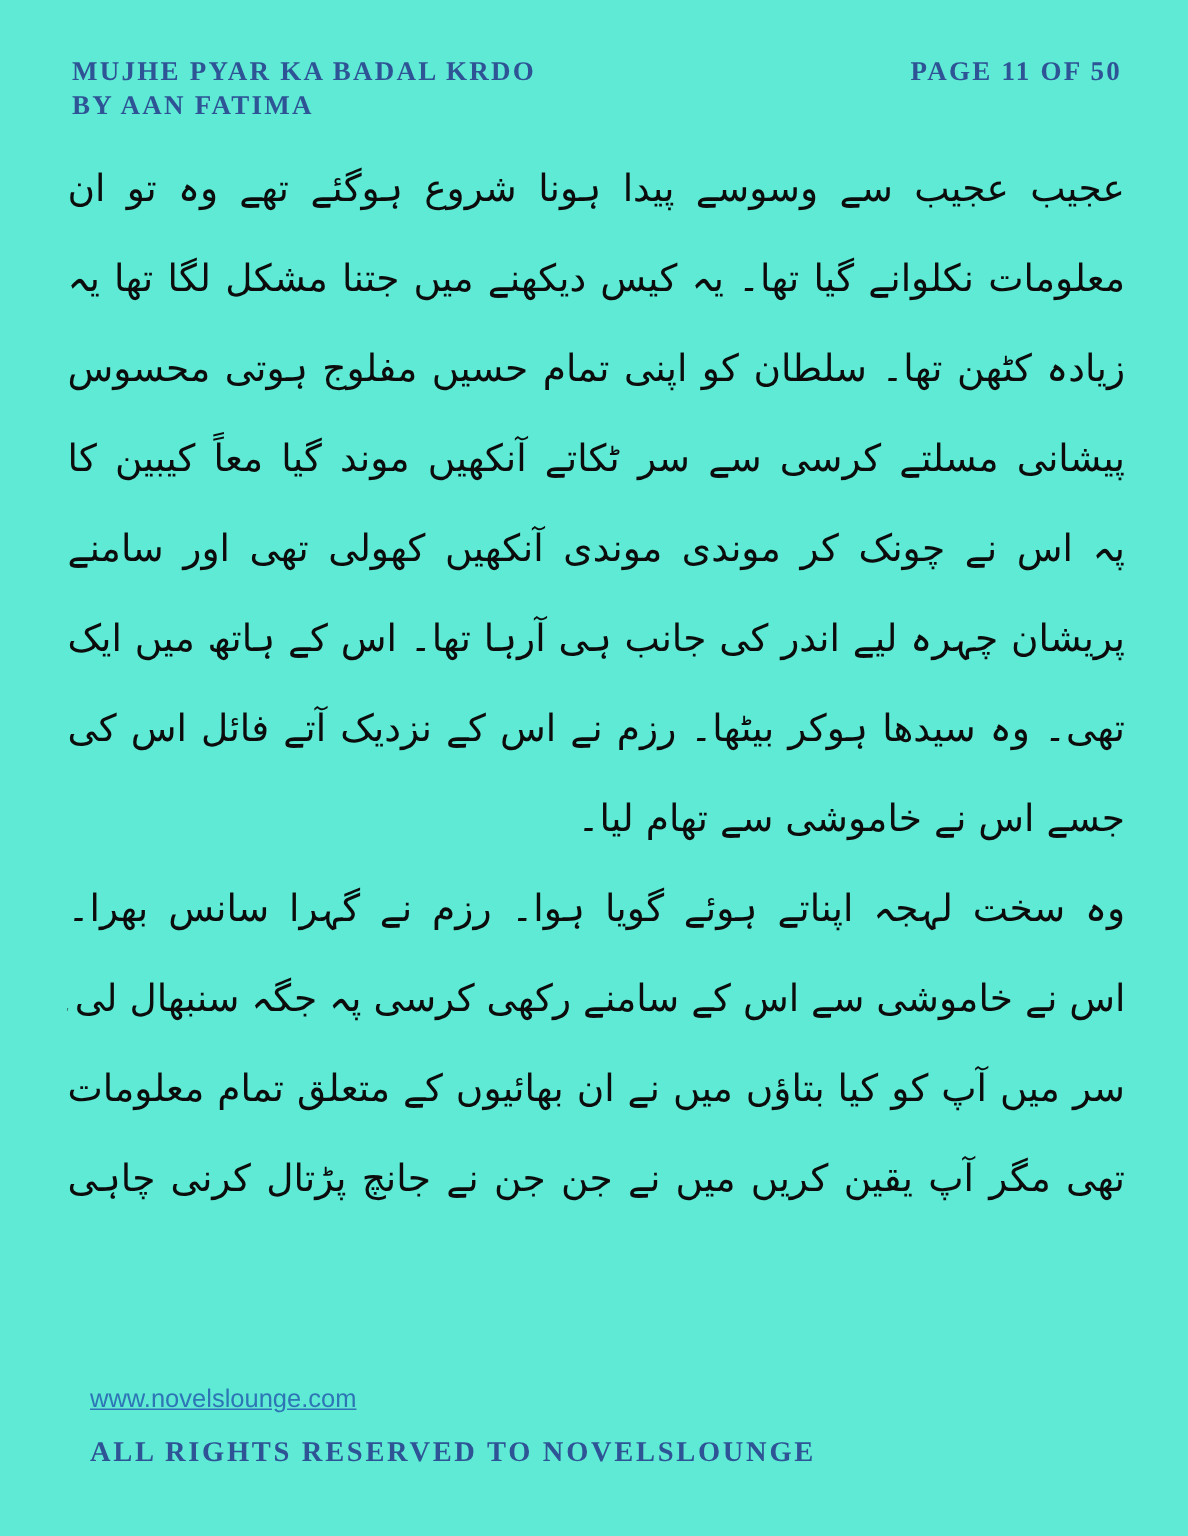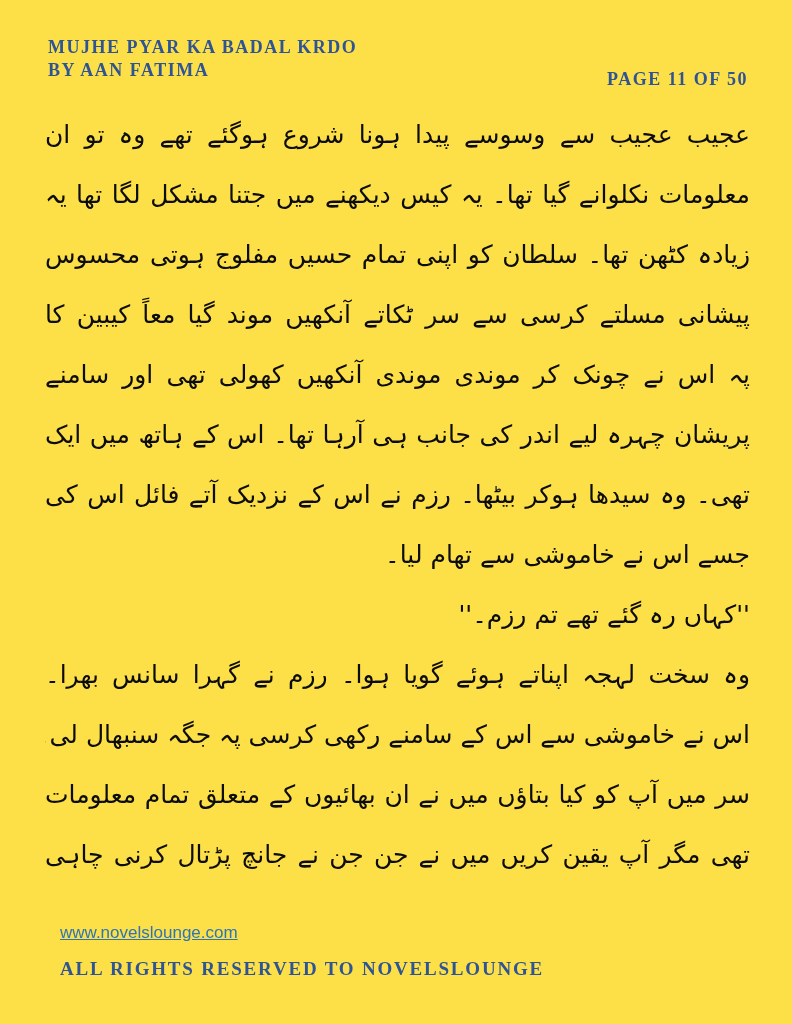--- a/index.html
+++ b/index.html
@@ -5,21 +5,21 @@
   html, body { margin: 0; padding: 0; }
   body {
     width: 792px; height: 1024px;
     background: #ffffff;
     font-family: "Liberation Sans", sans-serif;
     overflow: hidden;
   }
   .page {
     position: relative;
     width: 792px; height: 1024px;
-    background: #fde047;
+    background: #5eead4;
   }
   
   .header {
     display: flex;
     justify-content: space-between;
     align-items: flex-start;
     padding: 36px 44px 0 48px;
   }
   .header, .rights {
     font-family: "Liberation Serif", serif;
@@ -31,21 +31,20 @@
     font-size: 18px;
     line-height: 23px;
     letter-spacing: 1.5px;
     white-space: nowrap;
   }
   .page-indicator {
     font-size: 18px;
     line-height: 23px;
     letter-spacing: 1.5px;
     white-space: nowrap;
-    margin-top: 32px;
   }
   
   .body-text {
     direction: rtl;
     padding: 14px 42px 0 45px;
     font-family: "DejaVu Sans", sans-serif;
     font-size: 25px;
     color: #0c0c0c;
   }
   .body-text .line {
@@ -98,21 +97,20 @@
 
   <div class="body-text" style="color: rgb(12, 12, 12);">
       <div class="line just">عجیب عجیب سے وسوسے پیدا ہونا شروع ہوگئے تھے وہ تو ان لوگوں کے متعلق</div>
       <div class="line just">معلومات نکلوانے گیا تھا۔ یہ کیس دیکھنے میں جتنا مشکل لگا تھا یہ اس سے بھی</div>
       <div class="line just">زیادہ کٹھن تھا۔ سلطان کو اپنی تمام حسیں مفلوج ہوتی محسوس ہوئی تھی۔ وہ اپنی</div>
       <div class="line just">پیشانی مسلتے کرسی سے سر ٹکاتے آنکھیں موند گیا معاً کیبین کا دروازہ کھلنے کی آواز</div>
       <div class="line just">پہ اس نے چونک کر موندی موندی آنکھیں کھولی تھی اور سامنے دیکھا جہاں سے رزم</div>
       <div class="line just">پریشان چہرہ لیے اندر کی جانب ہی آرہا تھا۔ اس کے ہاتھ میں ایک فائل بھی موجود</div>
       <div class="line just">تھی۔ وہ سیدھا ہوکر بیٹھا۔ رزم نے اس کے نزدیک آتے فائل اس کی جانب بڑھائی</div>
       <div class="line">جسے اس نے خاموشی سے تھام لیا۔</div>
-      <div class="line">''کہاں رہ گئے تھے تم رزم۔''</div>
       <div class="line just">وہ سخت لہجہ اپناتے ہوئے گویا ہوا۔ رزم نے گہرا سانس بھرا۔ سلطان کے کہنے پہ</div>
       <div class="line">اس نے خاموشی سے اس کے سامنے رکھی کرسی پہ جگہ سنبھال لی۔</div>
       <div class="line just">سر میں آپ کو کیا بتاؤں میں نے ان بھائیوں کے متعلق تمام معلومات نکلوالی''</div>
       <div class="line just">تھی مگر آپ یقین کریں میں نے جن جن نے جانچ پڑتال کرنی چاہی سب نے ڈر</div>
     </div>
 
   <div class="footer">
     <a class="site-link" href="#">www.novelslounge.com</a>
     <div class="rights" style="color: rgb(47, 84, 150);">ALL RIGHTS RESERVED TO NOVELSLOUNGE</div>
   </div>

